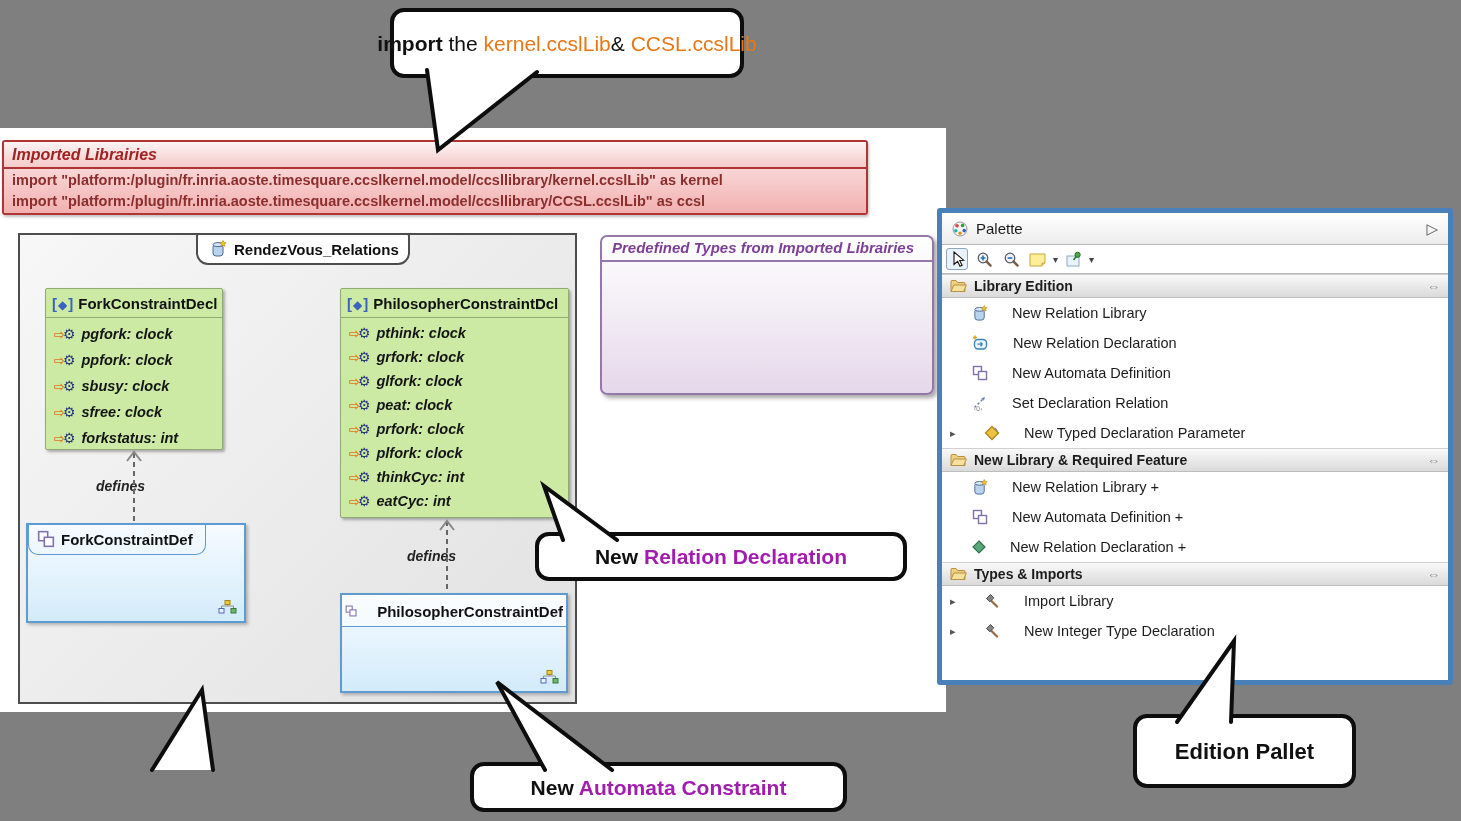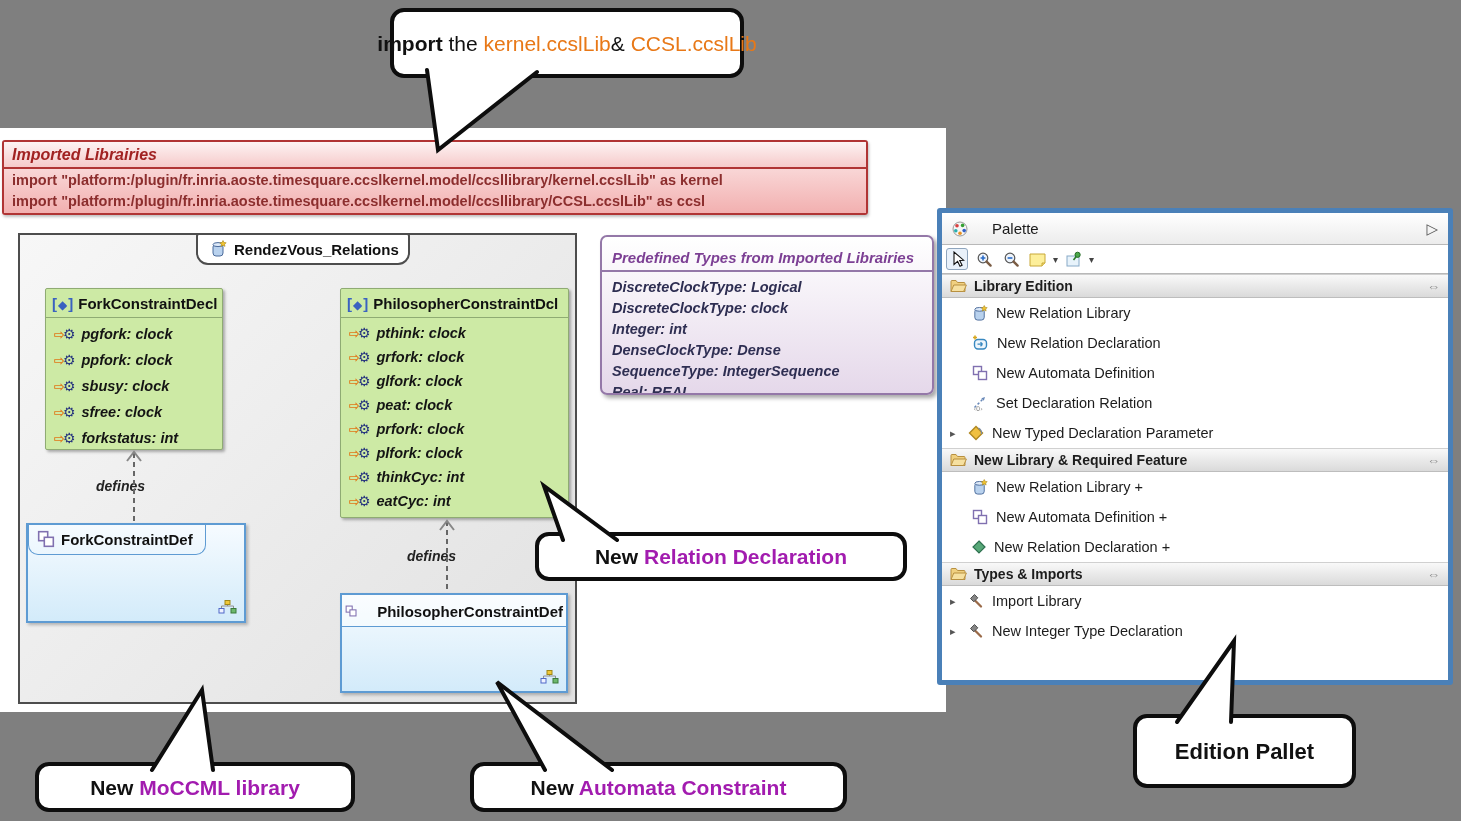--- a/index.html
+++ b/index.html
@@ -48,38 +48,38 @@
            font-weight:bold;font-size:15px;white-space:nowrap;}
   .def-head-full{display:flex;align-items:center;gap:20px;padding:7px 3px 6px 3px;font-weight:bold;font-size:15px;
                  border-bottom:1px solid #5e9bd3;white-space:nowrap;background:rgba(255,255,255,.45);}
   .hier{position:absolute;right:7px;bottom:6px;}
 
   .defines-label{font-style:italic;font-weight:600;font-size:14px;color:#222;}
 
   
   .predefined-box{left:600px;top:235px;width:334px;height:160px;border:2px solid #9478a8;border-radius:7px;
                   background:linear-gradient(180deg,#ffffff 0%,#e5d8ea 100%);box-shadow:3px 3px 4px rgba(0,0,0,.35);overflow:hidden;}
-  .predefined-title{padding:12px 10px 4px 10px;font-style:italic;font-weight:bold;font-size:15px;color:#7c3f94;
+  .predefined-title{padding:2px 10px 4px 10px;font-style:italic;font-weight:bold;font-size:15px;color:#7c3f94;
                     border-bottom:2px solid #9478a8;white-space:nowrap;}
   .predefined-items{padding:5px 10px;font-style:italic;font-weight:600;font-size:14.5px;color:#2e2e52;line-height:21px;}
 
   
   .palette{left:937px;top:208px;width:516px;height:477px;background:#fff;border:5px solid #4a80b8;border-radius:3px;}
-  .pal-header{height:32px;display:flex;align-items:center;gap:24px;padding:0 10px;
+  .pal-header{height:32px;display:flex;align-items:center;gap:8px;padding:0 10px;
               background:linear-gradient(#ffffff,#ececec);border-bottom:1px solid #b8b8b8;font-size:15px;color:#1a1a1a;}
   .pal-collapse{margin-left:auto;color:#555;font-size:15px;}
   .pal-toolbar{height:29px;display:flex;align-items:center;gap:5px;padding:0 4px;border-bottom:1px solid #b8b8b8;}
   .tool{display:inline-flex;align-items:center;justify-content:center;width:22px;height:22px;border-radius:3px;}
   .tool.selected{border:1px solid #8fa5bd;background:#e9f1fa;}
   .ddarrow{font-size:10px;color:#444;margin-left:-1px;}
   .pal-sec-head{height:24px;display:flex;align-items:center;gap:7px;padding:0 8px;
                 background:linear-gradient(#f9f9f9,#dadada);border-top:1px solid #d0d0d0;border-bottom:1px solid #bdbdbd;
                 font-weight:bold;font-size:14px;color:#1c1c1c;}
   .pinicon{margin-left:auto;color:#8a8a8a;font-size:13px;}
-  .pal-item{height:30px;display:flex;align-items:center;gap:8px;padding-left:30px;font-size:14.5px;color:#1c1c1c;}
+  .pal-item{height:30px;display:flex;align-items:center;gap:24px;padding-left:30px;font-size:14.5px;color:#1c1c1c;}
   .pal-item.expandable{padding-left:8px;}
   .expander{color:#555;font-size:11px;width:10px;}
 
   
   .bubble{background:#fff;border:4px solid #0d0d0d;border-radius:14px;display:flex;flex-direction:row;
           align-items:center;justify-content:center;z-index:10;}
   .bubble .line{font-size:21px;line-height:29px;white-space:nowrap;}
   .b-bold{font-weight:bold;color:#111;}
   .b-orange{color:#e87817;}
   .b-teal{font-weight:bold;color:#a21caf;}
@@ -255,28 +255,20 @@
         <path d="M9.5,4 v2 M3.5,6 h12 M3.5,6 v2 M15.5,6 v2" stroke="#909090" fill="none"></path>
         <rect x="7" y="0.5" width="5" height="4" fill="#f0c838" stroke="#a08818"></rect>
         <rect x="1" y="8.5" width="5" height="4.5" fill="#eef2ff" stroke="#5068c8"></rect>
         <rect x="13" y="8.5" width="5" height="4.5" fill="#6db86d" stroke="#3a7a3a"></rect>
       </svg>
     </span>
   </div>
 
   <div class="abs predefined-box">
     <div class="predefined-title">Predefined Types from Imported Librairies</div>
-    <div class="predefined-items">
-      <div>DiscreteClockType: Logical</div>
-      <div>DiscreteClockType: clock</div>
-      <div>Integer: int</div>
-      <div>DenseClockType: Dense</div>
-      <div>SequenceType: IntegerSequence</div>
-      <div>Real: REAL</div>
-    </div>
   </div>
 
   <div class="abs palette">
     <div class="pal-header">
       <svg width="16" height="16" viewBox="0 0 16 16">
         <circle cx="8" cy="8" r="7" fill="#f5f5f5" stroke="#9a9a9a"></circle>
         <circle cx="5" cy="4.8" r="1.8" fill="#d84040"></circle>
         <circle cx="10.6" cy="4.4" r="1.8" fill="#34a034"></circle>
         <circle cx="12.2" cy="9.6" r="1.8" fill="#3060c8"></circle>
         <circle cx="8" cy="12.2" r="1.8" fill="#e89020"></circle>
@@ -435,25 +427,20 @@
       <span>&amp; </span><span class="b-orange">CCSL.ccslLib</span>
     </div>
   </div>
 
   <div class="abs bubble" style="left:535px;top:532px;width:372px;height:49px;">
     <div class="line">
       <span class="b-black">New </span><span class="b-teal">Relation Declaration</span>
     </div>
   </div>
 
-  <div class="abs bubble" style="left:35px;top:762px;width:320px;height:50px;">
-    <div class="line">
-      <span class="b-black">New </span><span class="b-teal">MoCCML library</span>
-    </div>
-  </div>
 
   <div class="abs bubble" style="left:470px;top:762px;width:377px;height:50px;">
     <div class="line">
       <span class="b-black">New </span><span class="b-teal">Automata Constraint</span>
     </div>
   </div>
 
   <div class="abs bubble" style="left:1133px;top:714px;width:223px;height:74px;">
     <div class="line">
       <span class="b-black" style="font-size:22px;">Edition Pallet</span>

